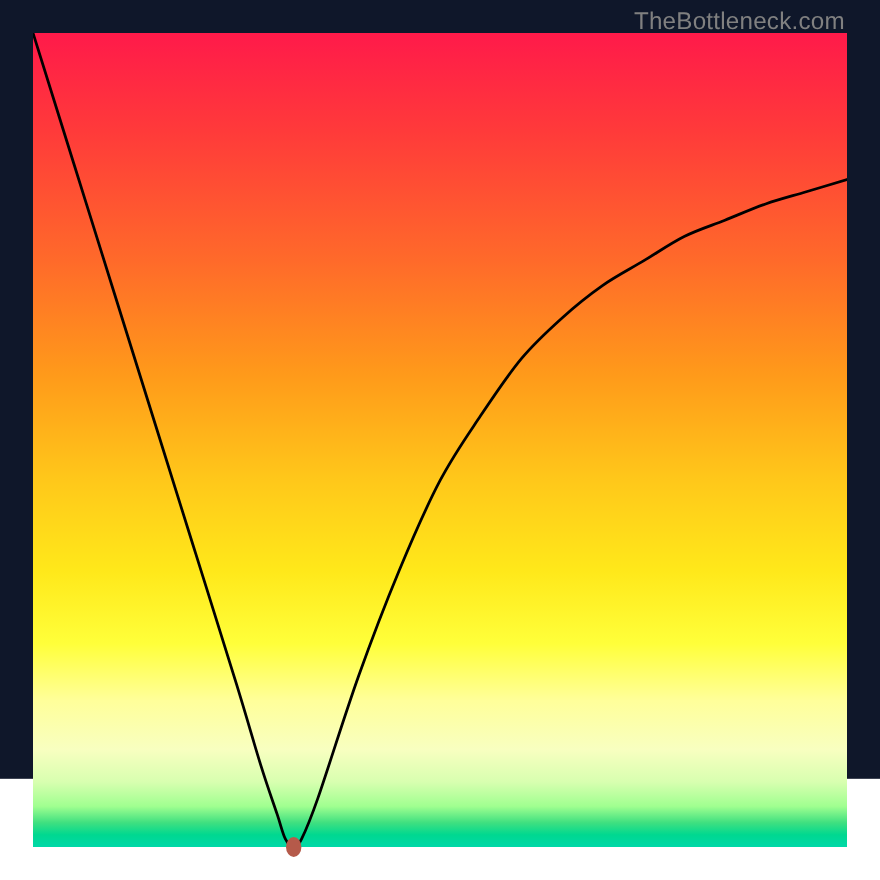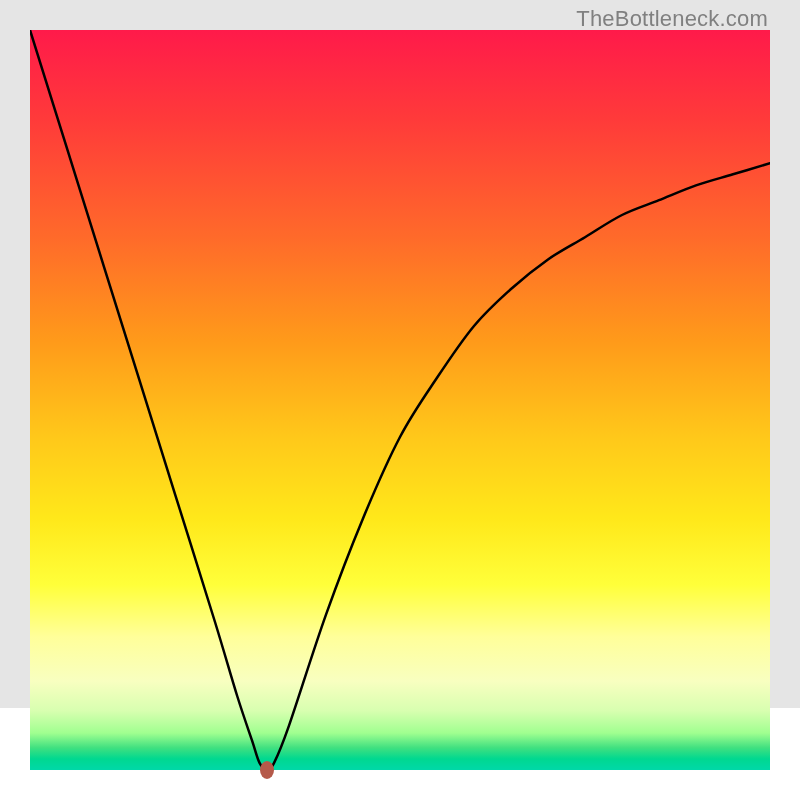--- a/index.html
+++ b/index.html
@@ -1,20 +1,20 @@
 <!DOCTYPE html>
 <html><head>
 <meta charset="utf-8">
 <style>
   * { margin: 0; padding: 0; box-sizing: border-box; }
   html, body { width: 800px; height: 800px; overflow: hidden; }
   .frame {
     width: 800px;
     height: 708px;
-    background: #e5e5e5;
+    background: #0f172a;
     position: relative;
   }
   .plot-area {
     position: absolute;
     left: 30px;
     top: 30px;
     width: 740px;
     height: 740px;
     background: linear-gradient(to bottom,
       #ff1a4a 0%,

